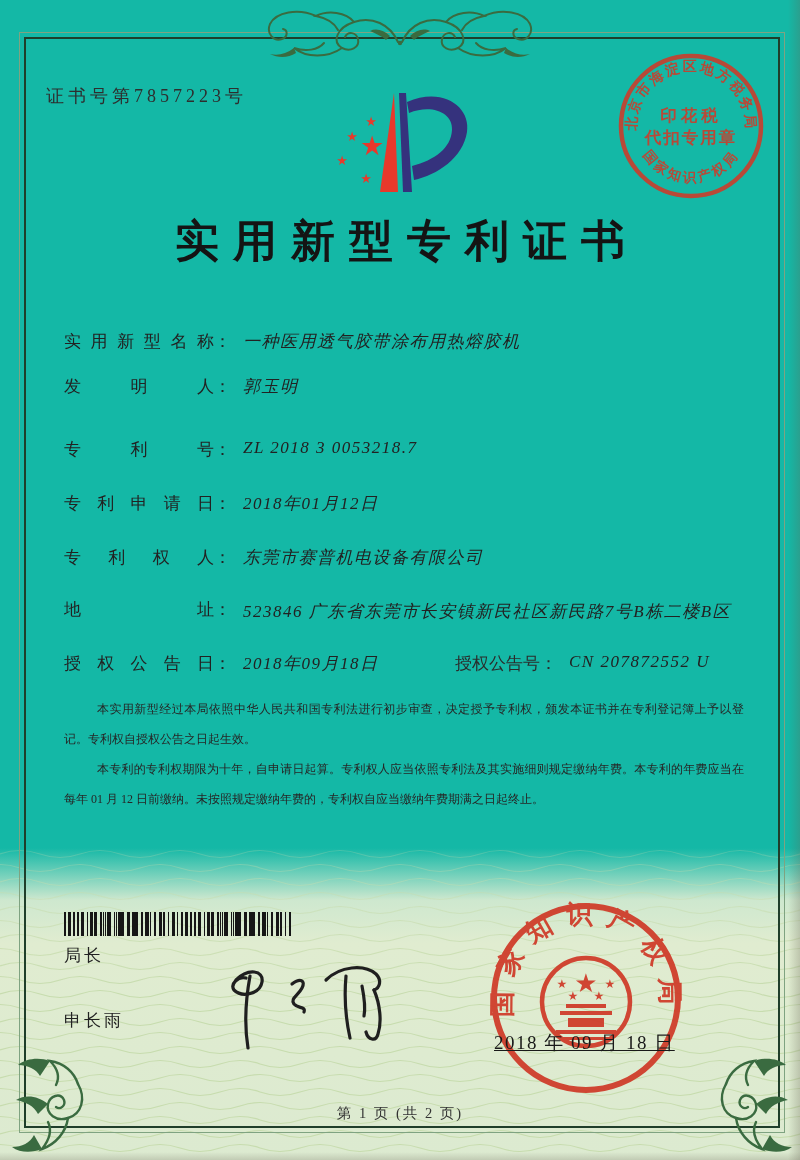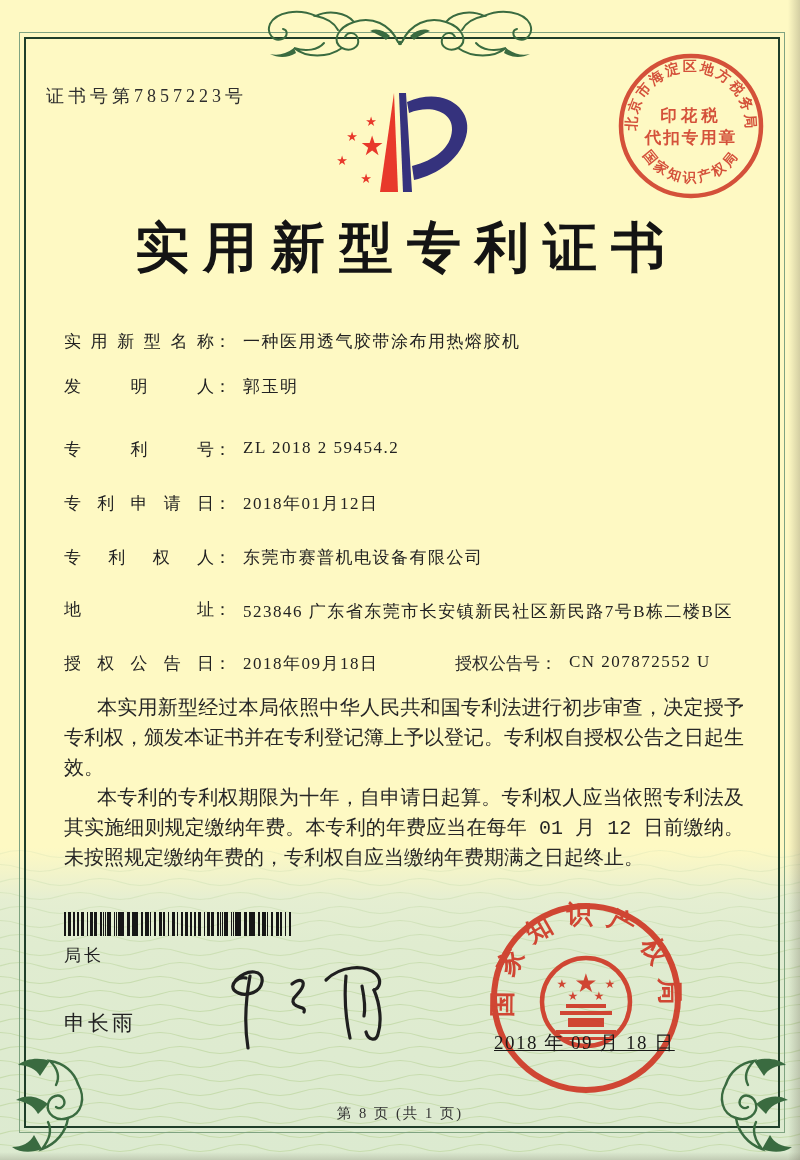--- a/index.html
+++ b/index.html
@@ -1,18 +1,18 @@
 <!DOCTYPE html>
 <html><head>
 <meta charset="utf-8">
 <style>
   html,body{margin:0;padding:0;background:#888;}
   .page{
     position:relative; width:800px; height:1160px; margin:0 auto;
-    background:#fef9c3; overflow:hidden;
+    background:#14b8a6; overflow:hidden;
     font-family:"Liberation Serif","DejaVu Serif",serif;
     color:#2b2b2b;
   }
   
   .edge-right{position:absolute;right:0;top:0;bottom:0;width:12px;z-index:9;
     background:linear-gradient(90deg,rgba(100,96,80,0),rgba(100,96,80,.28));}
   .edge-bottom{position:absolute;left:0;right:0;bottom:0;height:8px;z-index:9;
     background:linear-gradient(180deg,rgba(100,96,80,0),rgba(100,96,80,.22));}
   
   .green-zone{position:absolute;left:0;right:0;top:848px;height:312px;z-index:1;
@@ -26,42 +26,42 @@
   .ornament-top{position:absolute;left:50%;top:9px;transform:translateX(-50%);z-index:6;}
   .corner{position:absolute;z-index:6;}
   .corner.bl{left:6px;top:1056px;}
   .corner.br{right:2px;top:1056px;transform:scaleX(-1);}
   
   .cert-no{position:absolute;left:46px;top:84px;z-index:5;
     font-size:18px;letter-spacing:4px;color:#2e2e2e;}
   .logo{position:absolute;left:318px;top:80px;z-index:5;}
   .seal-tax{position:absolute;left:606px;top:41px;z-index:5;opacity:.88;}
   .doc-title{position:absolute;left:0;right:0;top:212px;z-index:5;text-align:center;
-    font-size:54px;font-weight:700;letter-spacing:14px;text-indent:14px;color:#141414;}
+    font-size:44px;font-weight:700;letter-spacing:14px;text-indent:14px;color:#141414;}
   
   .fields{position:absolute;left:64px;top:330px;right:52px;z-index:5;font-size:17px;}
   .frow{position:absolute;left:0;right:0;white-space:nowrap;}
   .flabel{display:inline-block;width:150px;text-align:justify;text-align-last:justify;
     vertical-align:top;color:#222;}
   .fcolon{display:inline-block;vertical-align:top;color:#222;}
-  .fvalue{display:inline-block;margin-left:12px;letter-spacing:1.5px;vertical-align:top;color:#222;}
+  .fvalue{display:inline-block;margin-left:12px;letter-spacing:1.5px;vertical-align:top;color:#222;font-style:italic;}
   .fvalue.addr{width:552px;white-space:normal;line-height:27px;}
   .grant-no{position:absolute;left:391px;top:0;text-align:center;}
   
   .body-text{position:absolute;left:64px;right:56px;top:694px;z-index:5;
-    font-size:20px;line-height:30px;text-align:justify;color:#262626;font-family:Liberation Mono, monospace;}
+    font-size:12px;line-height:30px;text-align:justify;color:#262626;}
   .body-text p{margin:0;text-indent:33px;}
   
   .barcode{position:absolute;left:64px;top:912px;width:227px;height:24px;z-index:5;
     background-image:
       repeating-linear-gradient(90deg,#161616 0 2px,rgba(0,0,0,0) 2px 5px,#161616 5px 6px,rgba(0,0,0,0) 6px 9px),
       repeating-linear-gradient(90deg,#161616 0 1px,rgba(0,0,0,0) 1px 4px,#161616 4px 7px,rgba(0,0,0,0) 7px 13px);}
   
   .director-label{position:absolute;left:64px;top:944px;z-index:5;font-size:17px;letter-spacing:3px;color:#222;}
-  .director-name{position:absolute;left:64px;top:1009px;z-index:5;font-size:21px;letter-spacing:3px;color:#222;}
+  .director-name{position:absolute;left:64px;top:1009px;z-index:5;font-size:17px;letter-spacing:3px;color:#222;}
   .signature{position:absolute;left:188px;top:946px;z-index:6;}
   .seal-cnipa{position:absolute;left:486px;top:898px;z-index:5;opacity:.93;}
   .seal-date{position:absolute;left:494px;top:1030px;z-index:7;font-size:19px;
     letter-spacing:1.5px;color:#191919;text-decoration:underline;}
   .footer{position:absolute;left:0;right:0;top:1104px;z-index:5;text-align:center;
     font-size:14.5px;letter-spacing:2px;color:#333;}
 </style>
 </head>
 <body>
 
@@ -163,21 +163,21 @@
   <div class="doc-title">实用新型专利证书</div>
 
   <div class="fields">
     <div class="frow" style="top:0">
       <span class="flabel">实用新型名称</span><span class="fcolon">：</span><span class="fvalue">一种医用透气胶带涂布用热熔胶机</span>
     </div>
     <div class="frow" style="top:45px">
       <span class="flabel">发明人</span><span class="fcolon">：</span><span class="fvalue">郭玉明</span>
     </div>
     <div class="frow" style="top:108px">
-      <span class="flabel">专利号</span><span class="fcolon">：</span><span class="fvalue">ZL 2018 2 59454.2</span>
+      <span class="flabel">专利号</span><span class="fcolon">：</span><span class="fvalue">ZL 2018 3 0053218.7</span>
     </div>
     <div class="frow" style="top:162px">
       <span class="flabel">专利申请日</span><span class="fcolon">：</span><span class="fvalue">2018年01月12日</span>
     </div>
     <div class="frow" style="top:216px">
       <span class="flabel">专利权人</span><span class="fcolon">：</span><span class="fvalue">东莞市赛普机电设备有限公司</span>
     </div>
     <div class="frow" style="top:268px">
       <span class="flabel">地址</span><span class="fcolon">：</span><span class="fvalue addr">523846 广东省东莞市长安镇新民社区新民路7号B栋二楼B区</span>
     </div>
@@ -231,17 +231,17 @@
         <rect x="74" y="113" width="52" height="4"></rect>
         <rect x="82" y="120" width="36" height="9"></rect>
         <rect x="70" y="132" width="60" height="4"></rect>
         <rect x="76" y="139" width="48" height="3"></rect>
       </g>
     </g>
   </svg>
 
   <div class="seal-date">2018 年 09 月 18 日</div>
 
-  <div class="footer">第 8 页 (共 1 页)</div>
+  <div class="footer">第 1 页 (共 2 页)</div>
 
   <div class="edge-right"></div>
   <div class="edge-bottom"></div>
 </div>
 
 </body></html>

